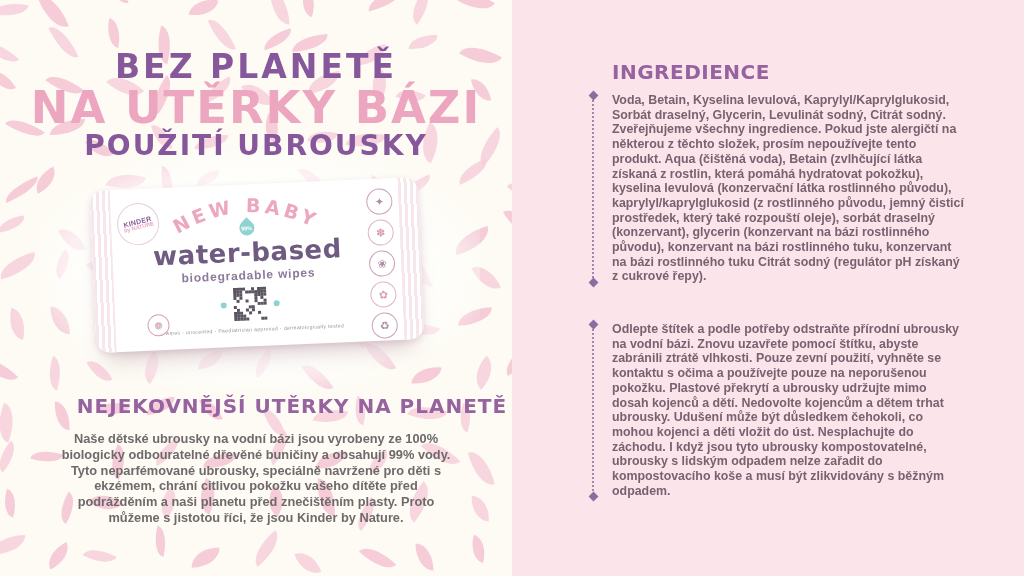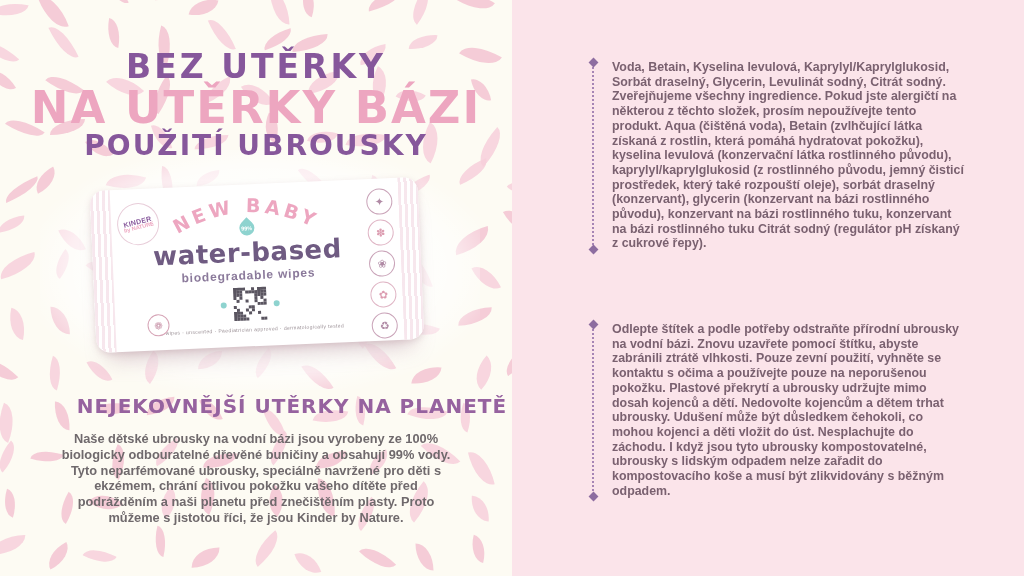--- a/index.html
+++ b/index.html
@@ -212,21 +212,21 @@
       <div class="leaf" style="left: 294.915px; top: 553.069px; width: 25.3226px; height: 19.7565px; background: rgb(247, 207, 218); transform: rotate(252.064deg);"></div>
       <div class="leaf" style="left: 360.176px; top: 550.423px; width: 35.6264px; height: 16.1978px; background: rgb(243, 195, 209); transform: rotate(223.735deg);"></div>
       <div class="leaf" style="left: 411.301px; top: 547.785px; width: 26.9885px; height: 18.0127px; background: rgb(243, 195, 209); transform: rotate(90.0408deg);"></div>
       <div class="leaf" style="left: 465.776px; top: 540.534px; width: 24.8792px; height: 16.0468px; background: rgb(243, 195, 209); transform: rotate(284.233deg);"></div>
       <div class="leaf" style="left: 302.658px; top: 584.601px; width: 31.2225px; height: 15.7408px; background: rgb(243, 195, 209); transform: rotate(310.882deg);"></div>
     </div>
   <div class="pack-glow"></div>
 
   <div class="left-content">
     <div class="headline">
-      <div class="hl1">BEZ UTĚRKY</div>
+      <div class="hl1">BEZ PLANETĚ</div>
       <div class="hl2">NA UTĚRKY BÁZI</div>
       <div class="hl3">POUŽITÍ UBROUSKY</div>
     </div>
 
     <div class="pack">
       <div class="crimp left"></div>
       <div class="crimp right"></div>
 
       <div class="badge">
         <span class="b1">KINDER</span>
@@ -385,20 +385,21 @@
       <div class="corner-stamp">❁</div>
     </div>
 
     <div class="subheading">NEJEKOVNĚJŠÍ UTĚRKY NA PLANETĚ</div>
     <div class="left-body">Naše dětské ubrousky na vodní bázi jsou vyrobeny ze 100% biologicky odbouratelné dřevěné buničiny a obsahují 99% vody. Tyto neparfémované ubrousky, speciálně navržené pro děti s ekzémem, chrání citlivou pokožku vašeho dítěte před podrážděním a naši planetu před znečištěním plasty. Proto můžeme s jistotou říci, že jsou Kinder by Nature.</div>
   </div>
 </div>
 
 <div class="right-panel">
   <div class="section" id="section-ingredients">
+    <h2 class="section-title">INGREDIENCE</h2>
     <div class="section-body">
       <div class="rail"></div>
       <span>Voda, Betain, Kyselina levulová, Kaprylyl/Kaprylglukosid, Sorbát draselný, Glycerin, Levulinát sodný, Citrát sodný. Zveřejňujeme všechny ingredience. Pokud jste alergičtí na některou z těchto složek, prosím nepoužívejte tento produkt. Aqua (čištěná voda), Betain (zvlhčující látka získaná z rostlin, která pomáhá hydratovat pokožku), kyselina levulová (konzervační látka rostlinného původu), kaprylyl/kaprylglukosid (z rostlinného původu, jemný čisticí prostředek, který také rozpouští oleje), sorbát draselný (konzervant), glycerin (konzervant na bázi rostlinného původu), konzervant na bázi rostlinného tuku, konzervant na bázi rostlinného tuku Citrát sodný (regulátor pH získaný z cukrové řepy).</span>
     </div>
   </div>
 
   <div class="section" id="section-usage">
     <div class="section-body">
       <div class="rail"></div>
       <span>Odlepte štítek a podle potřeby odstraňte přírodní ubrousky na vodní bázi. Znovu uzavřete pomocí štítku, abyste zabránili ztrátě vlhkosti. Pouze zevní použití, vyhněte se kontaktu s očima a používejte pouze na neporušenou pokožku. Plastové překrytí a ubrousky udržujte mimo dosah kojenců a dětí. Nedovolte kojencům a dětem trhat ubrousky. Udušení může být důsledkem čehokoli, co mohou kojenci a děti vložit do úst. Nesplachujte do záchodu. I když jsou tyto ubrousky kompostovatelné, ubrousky s lidským odpadem nelze zařadit do kompostovacího koše a musí být zlikvidovány s běžným odpadem.</span>

